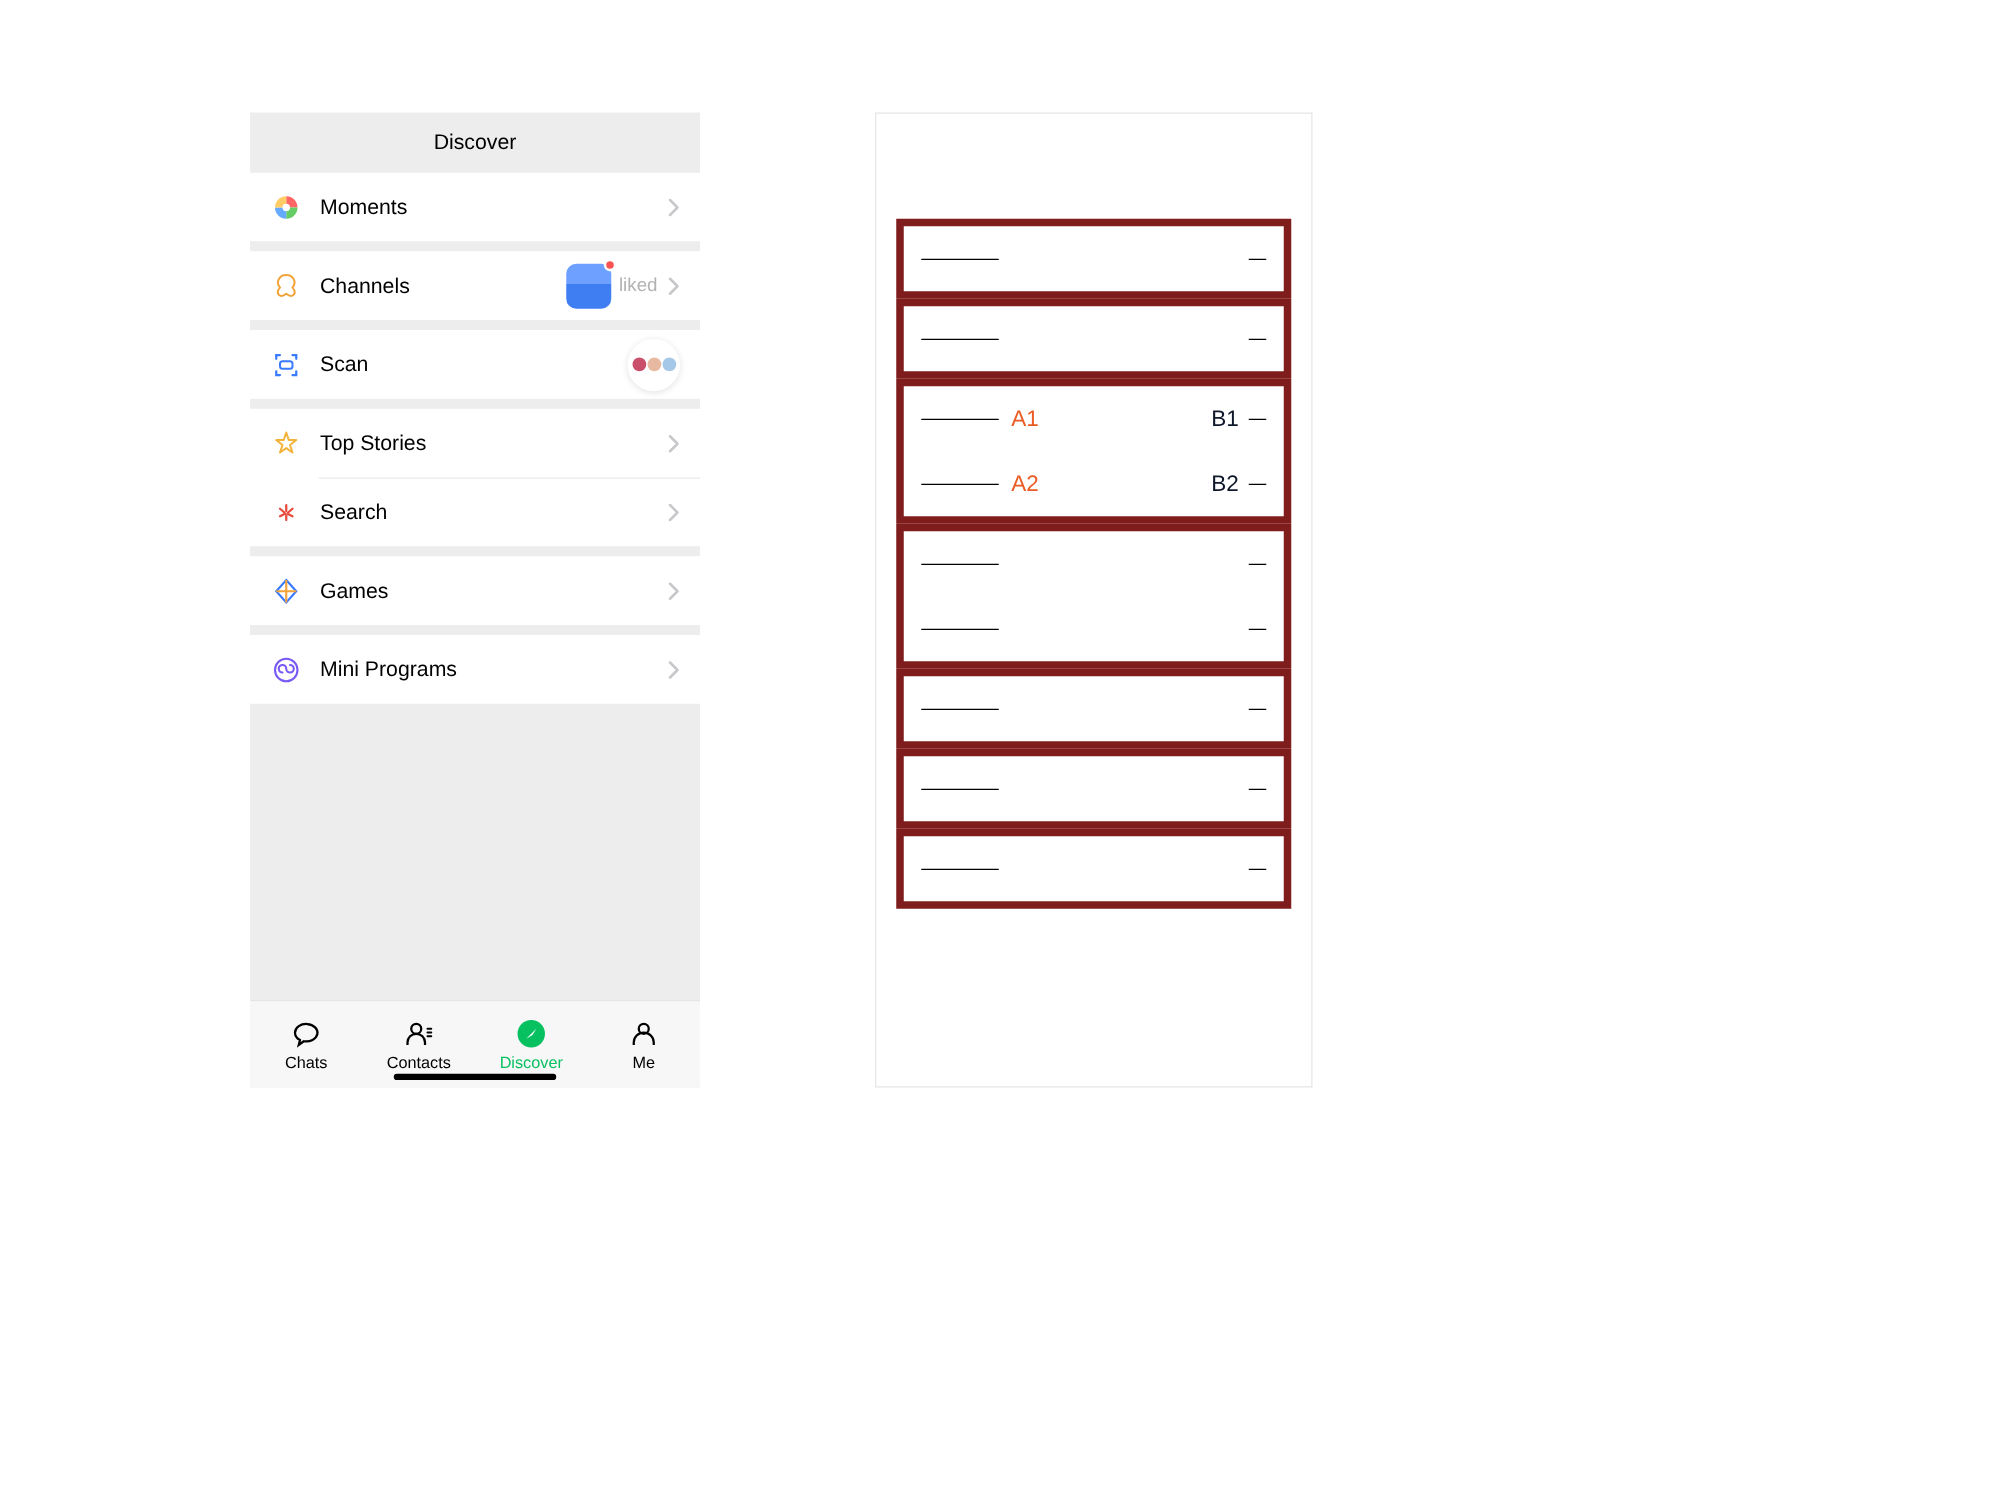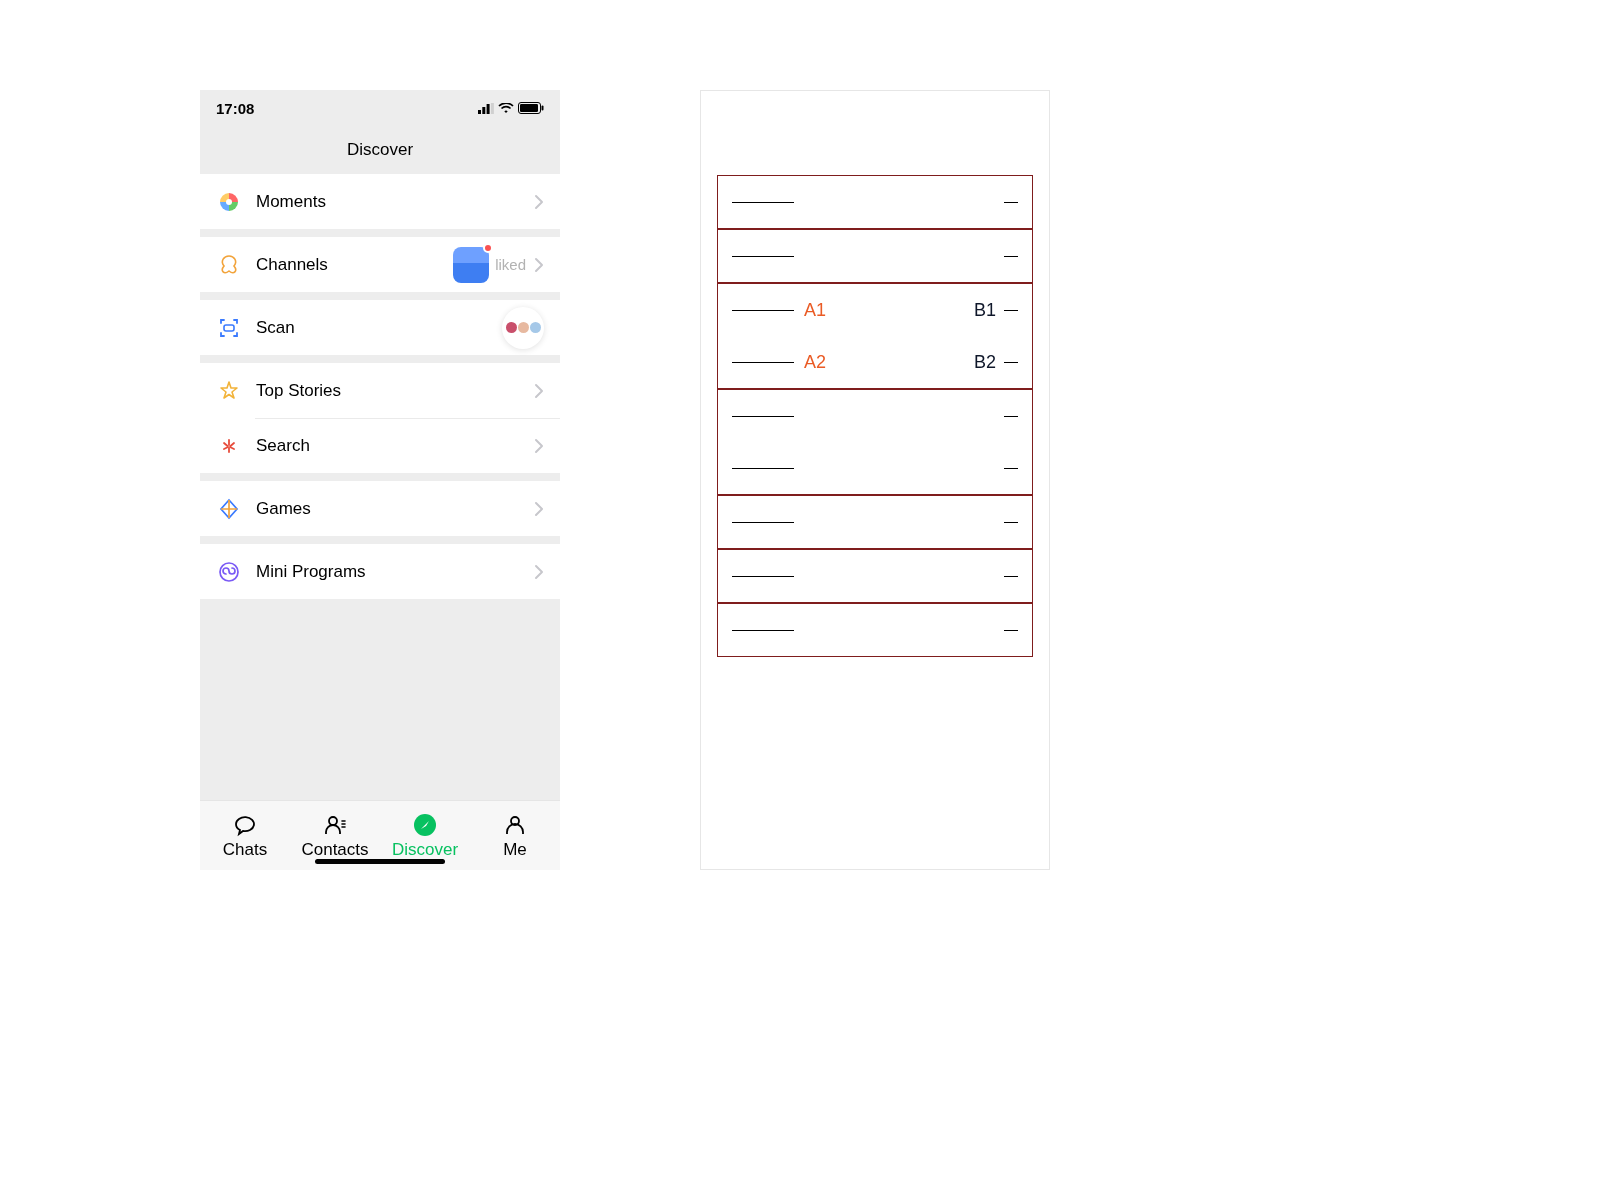--- a/index.html
+++ b/index.html
@@ -87,39 +87,39 @@
     height: 70px;
     background: #f7f7f7;
     border-top: 1px solid #e5e5e5;
     display: flex;
   }
   .tab {
     flex: 1;
     display: flex; flex-direction: column;
     align-items: center; justify-content: center;
     gap: 2px;
-    font-size: 17px;
+    font-size: 13px;
     color: #000;
   }
   .tab.active { color: #07c160; }
   .tab .ticon { width: 26px; height: 26px; display:flex; align-items:center; justify-content:center; }
   .home-indicator {
     position: absolute; bottom: 6px; left: 50%;
     transform: translateX(-50%);
     width: 130px; height: 5px; background: #000; border-radius: 3px;
   }
   .spacer-fill { background: #ededed; height: 70px; }
 
   
   .wire {
     width: 350px; height: 780px;
     border: 1px solid #e6e6e6;
     padding: 84px 16px 16px 16px;
   }
-  .wgroup { border: 1px solid #7f1d1d; }
+  .wgroup { border: 6px solid #7f1d1d; }
   .wrow {
     height: 52px;
     display: flex; align-items: center;
     padding: 0 14px;
     position: relative;
   }
   .wrow .wline {
     height: 1px; background: #000; width: 62px;
   }
   .wrow .wlabA {
@@ -134,44 +134,20 @@
   }
 
   svg { display:block; }
 </style>
 </head>
 <body>
 
 <div class="stage">
 
   <div class="phone">
-    <div class="status-bar">
-      <div>17:08</div>
-      <div class="status-icons">
-
-        <svg width="16" height="11" viewBox="0 0 16 11">
-          <rect x="0" y="7" width="3" height="4" fill="#000"></rect>
-          <rect x="4.3" y="4" width="3" height="7" fill="#000"></rect>
-          <rect x="8.6" y="1" width="3" height="10" fill="#000"></rect>
-          <rect x="12.9" y="0" width="3" height="11" fill="#d0d0d0"></rect>
-        </svg>
-
-        <svg width="16" height="11" viewBox="0 0 16 11">
-          <path d="M8 10 L6.3 8.3 A2.4 2.4 0 0 1 9.7 8.3 Z" fill="#000"></path>
-          <path d="M3.5 5.5 A6.4 6.4 0 0 1 12.5 5.5" stroke="#000" stroke-width="1.7" fill="none"></path>
-          <path d="M1 3 A10 10 0 0 1 15 3" stroke="#000" stroke-width="1.7" fill="none"></path>
-        </svg>
-
-        <svg width="26" height="12" viewBox="0 0 26 12">
-          <rect x="0.5" y="0.5" width="22" height="11" rx="2.5" fill="none" stroke="#000"></rect>
-          <rect x="2" y="2" width="18" height="8" rx="1.2" fill="#000"></rect>
-          <rect x="23.5" y="3.5" width="2" height="5" rx="1" fill="#000"></rect>
-        </svg>
-      </div>
-    </div>
     <div class="title-bar">Discover</div>
 
     <div class="list-area" id="list-area">
         <div class="group">
           <div class="cell">
       <span class="icon-slot">
               <svg width="24" height="24" viewBox="0 0 24 24">
       <g transform="translate(12 12)">
         <path d="M0 -9 A9 9 0 0 1 9 0 L0 0 Z" fill="#f66"></path>
         <path d="M9 0 A9 9 0 0 1 0 9 L0 0 Z" fill="#6c6"></path>

